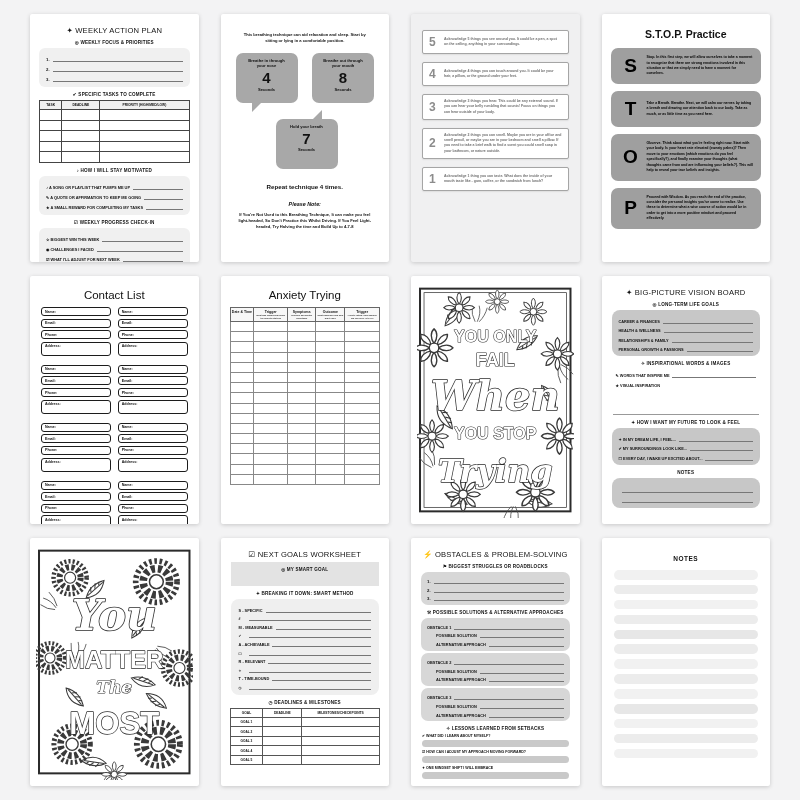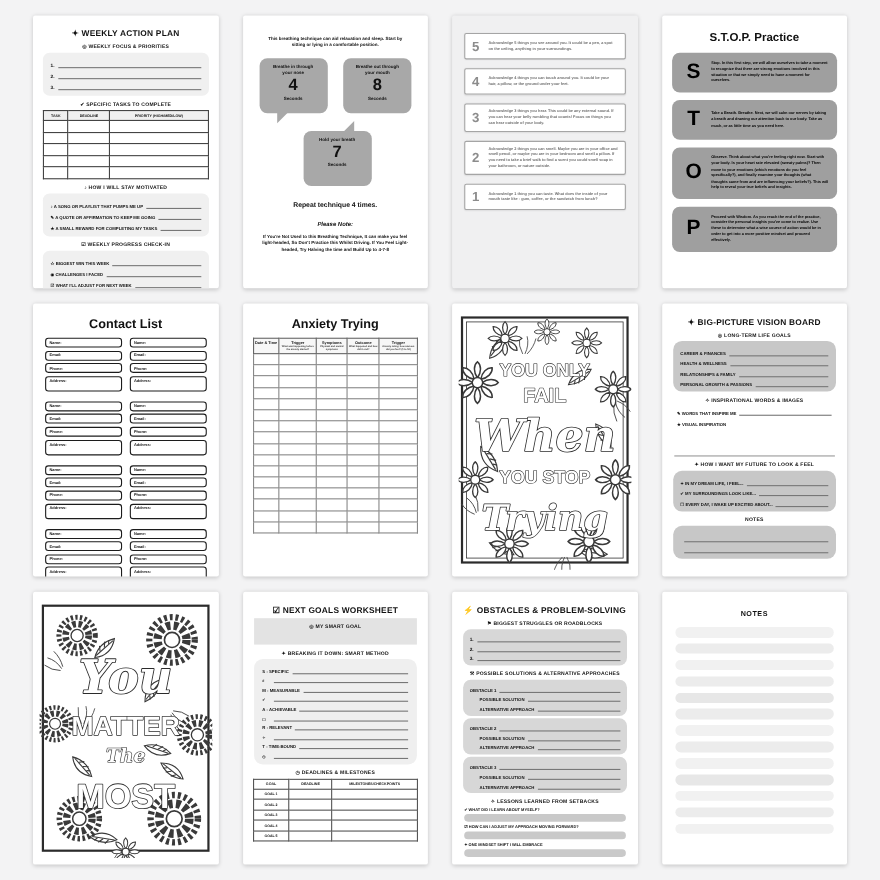--- a/index.html
+++ b/index.html
@@ -8,21 +8,21 @@
   .board{width:800px;height:800px;display:grid;grid-template-columns:repeat(4,1fr);grid-template-rows:repeat(3,1fr);gap:14px 22px;padding:14px 30px}
   .page{background:#fff;border-radius:2px;box-shadow:0 1px 4px rgba(0,0,0,.18);padding:10px 9px;overflow:hidden;position:relative}
   .sec{font-size:4.6px;font-weight:bold;text-align:center;letter-spacing:.2px;margin:5px 0 3px}
   .row{display:flex;align-items:flex-end}
   .ln{flex:1;border-bottom:.7px solid #777;height:5px;margin-left:3px}
   .num{font-size:4.3px;font-weight:bold}
   .lbl{font-size:3.9px;font-weight:bold;white-space:nowrap}
   .graybox{background:#f0f0f0;border-radius:6px;padding:4px 7px;margin:2px 0}
   .graybox .row{height:9px;margin:1px 0}
   
-  .t8{font-size:7.6px;text-align:center;font-weight:bold;margin:2px 0 2px;letter-spacing:.2px}
+  .t8{font-size:7.6px;text-align:center;font-weight:normal;margin:2px 0 2px;letter-spacing:.2px}
   .wtable{width:100%;border-collapse:collapse;margin:1px 0}
   .wtable th{border:.8px solid #444;font-size:3.3px;font-weight:bold;background:#efefef;padding:2px 1px}
   .wtable td{border:.8px solid #444;height:10.5px}
   
   .p-breath{padding-top:18px}
   .bt{font-size:11.5px;text-align:center;font-weight:bold;line-height:1.15;margin:0 16px 7px}
   .bintro{font-size:4.1px;font-weight:bold;text-align:center;margin:0 10px 9px;line-height:1.45}
   .bubbles{position:relative;height:122px;margin:0 2px}
   .bubble{position:absolute;width:62px;height:50px;background:#a8a8a8;border-radius:7px;text-align:center;padding-top:5px}
   .bb1{left:4px;top:0}.bb2{right:4px;top:0}.bb3{left:44px;top:66px}
@@ -39,21 +39,21 @@
   .ct1{font-size:9px;color:#9a9a9a;text-align:center;font-weight:bold;line-height:1.3;margin-bottom:13px;letter-spacing:.3px}
   .citem{background:#fff;border:1px solid #a5a5a5;border-radius:2px;display:flex;align-items:center;padding:4px 6px;margin-bottom:8px;box-shadow:0 .5px 1.5px rgba(0,0,0,.08)}
   .cnum{font-size:12px;font-weight:bold;color:#8c8c8c;width:15px;flex:none}
   .citem p{font-size:3.5px;color:#6f6f6f;line-height:1.5;font-weight:bold}
   
   .st1{font-size:10.5px;text-align:center;font-weight:bold;margin:4px 0 8px}
   .sitem{background:#9f9f9f;border-radius:7px;display:flex;align-items:center;padding:7px 8px;margin-bottom:7px}
   .sletter{font-size:19px;font-weight:bold;width:24px;flex:none;text-align:center;margin-right:4px;color:#000}
   .sitem p{font-size:3.5px;font-weight:bold;line-height:1.55;color:#000}
   
-  .ctt{font-size:11.5px;text-align:center;font-weight:bold;margin:3px 0 6px}
+  .ctt{font-size:11.5px;text-align:center;font-weight:normal;margin:3px 0 6px}
   .cgrid{display:grid;grid-template-columns:1fr 1fr;gap:6px 7px;padding:0 2px}
   .cfield{border:1.1px solid #1c1c1c;border-radius:3px;font-size:3.6px;font-weight:bold;padding:1.5px 3px;margin-bottom:2.6px;min-height:7.5px}
   .faddr{min-height:14.5px}
   
   .ttable{width:100%;border-collapse:collapse}
   .ttable th{border:.8px solid #666;background:#f7f7f7;padding:1.5px 1px;vertical-align:top}
   .ttable th:first-child{width:16%}
   .tl{font-size:3.5px;font-weight:bold}
   .ts{font-size:2.2px;font-weight:bold;color:#333;line-height:1.25;margin-top:.5px}
   .ttable td{border:.7px solid #888;height:10.2px}

